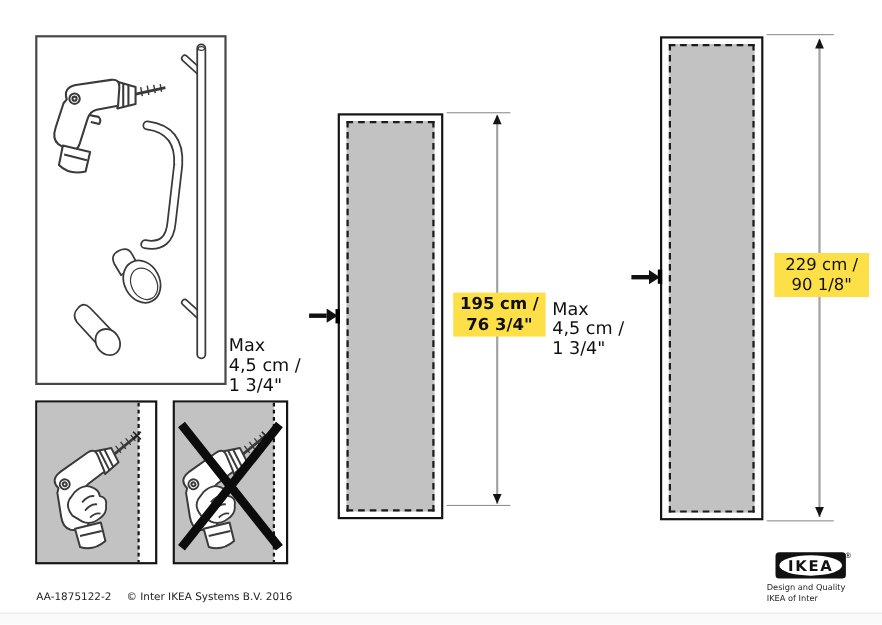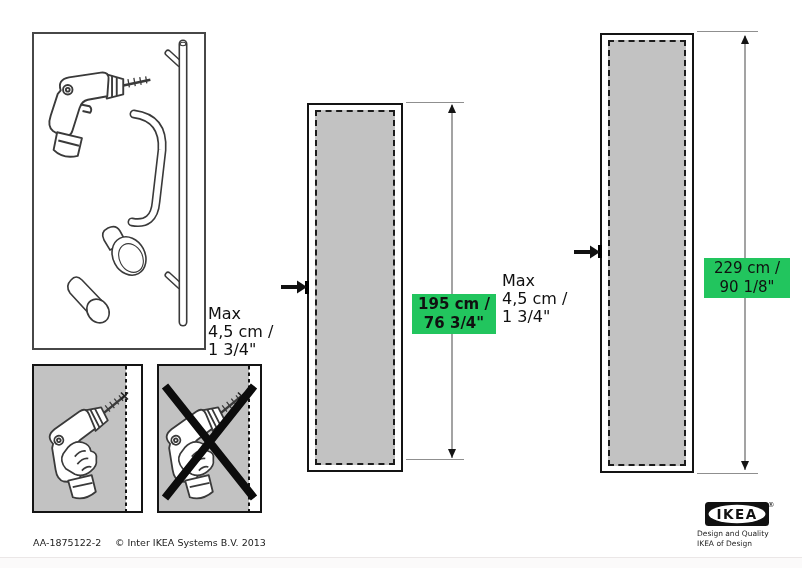--- a/index.html
+++ b/index.html
@@ -19,21 +19,21 @@
   .panel-tall{left:600px;top:33px;width:94px;height:440px;}
   .panel-inner{position:absolute;left:6px;right:6px;top:5px;bottom:5px;border:2px dashed #1b1b1b;background:#c2c2c2;}
   .edge-tick{width:4px;height:13px;background:#000;}
   
   .max-label{font-size:16px;line-height:18px;text-align:left;color:#101010;margin-top:48px;}
   
   .ext-line{height:1px;background:#8f8f8f;}
   .dim-shaft{width:2px;background:#a3a3a3;}
   .head-up{width:0;height:0;border-left:4.5px solid transparent;border-right:4.5px solid transparent;border-bottom:9px solid #141414;}
   .head-down{width:0;height:0;border-left:4.5px solid transparent;border-right:4.5px solid transparent;border-top:9px solid #141414;}
-  .dim-label{font-size:15px;line-height:19px;text-align:center;background:#22c55e;padding:1px 0;color:#101010;margin-top:28px;}
+  .dim-label{font-size:15px;line-height:19px;text-align:center;background:#fde047;padding:1px 0;color:#101010;}
   
   .footer-text{font-size:9.5px;color:#222;}
   .tagline{font-size:7.5px;line-height:10px;color:#1f1f1f;}
   .bottom-strip{left:0;top:557px;width:802px;height:11px;background:#fbfafa;border-top:1px solid #ebe7e7;}
   svg{display:block;}
 </style>
 </head>
 <body>
 
 <div class="canvas">
@@ -167,21 +167,21 @@
   </div>
 
   <svg class="abs" style="left:701px;top:499px;" width="74" height="30" viewBox="0 0 74 30">
     <rect x="4" y="3" width="64" height="24" rx="3.5" fill="#111"></rect>
     <ellipse cx="36" cy="15" rx="28.5" ry="9.3" fill="#fff"></ellipse>
     <text x="36" y="19.8" text-anchor="middle" font-family="DejaVu Sans, sans-serif" font-size="13.5" font-weight="bold" letter-spacing="1.5" fill="#111">IKEA</text>
     <text x="70" y="8" text-anchor="middle" font-family="DejaVu Sans, sans-serif" font-size="7" fill="#111">®</text>
   </svg>
   <div class="abs tagline" style="left:697px;top:529px;width:80px;">
     <div>Design and Quality</div>
-    <div>IKEA of Design</div>
+    <div>IKEA of Inter</div>
   </div>
 
   <span class="abs footer-text" style="left:33px;top:537px;text-align:center;">AA-1875122-2</span>
-  <span class="abs footer-text" style="left:115px;top:537px;">© Inter IKEA Systems B.V. 2013</span>
+  <span class="abs footer-text" style="left:115px;top:537px;">© Inter IKEA Systems B.V. 2016</span>
 
   <div class="abs bottom-strip"></div>
 
 </div>
 
 </body></html>

